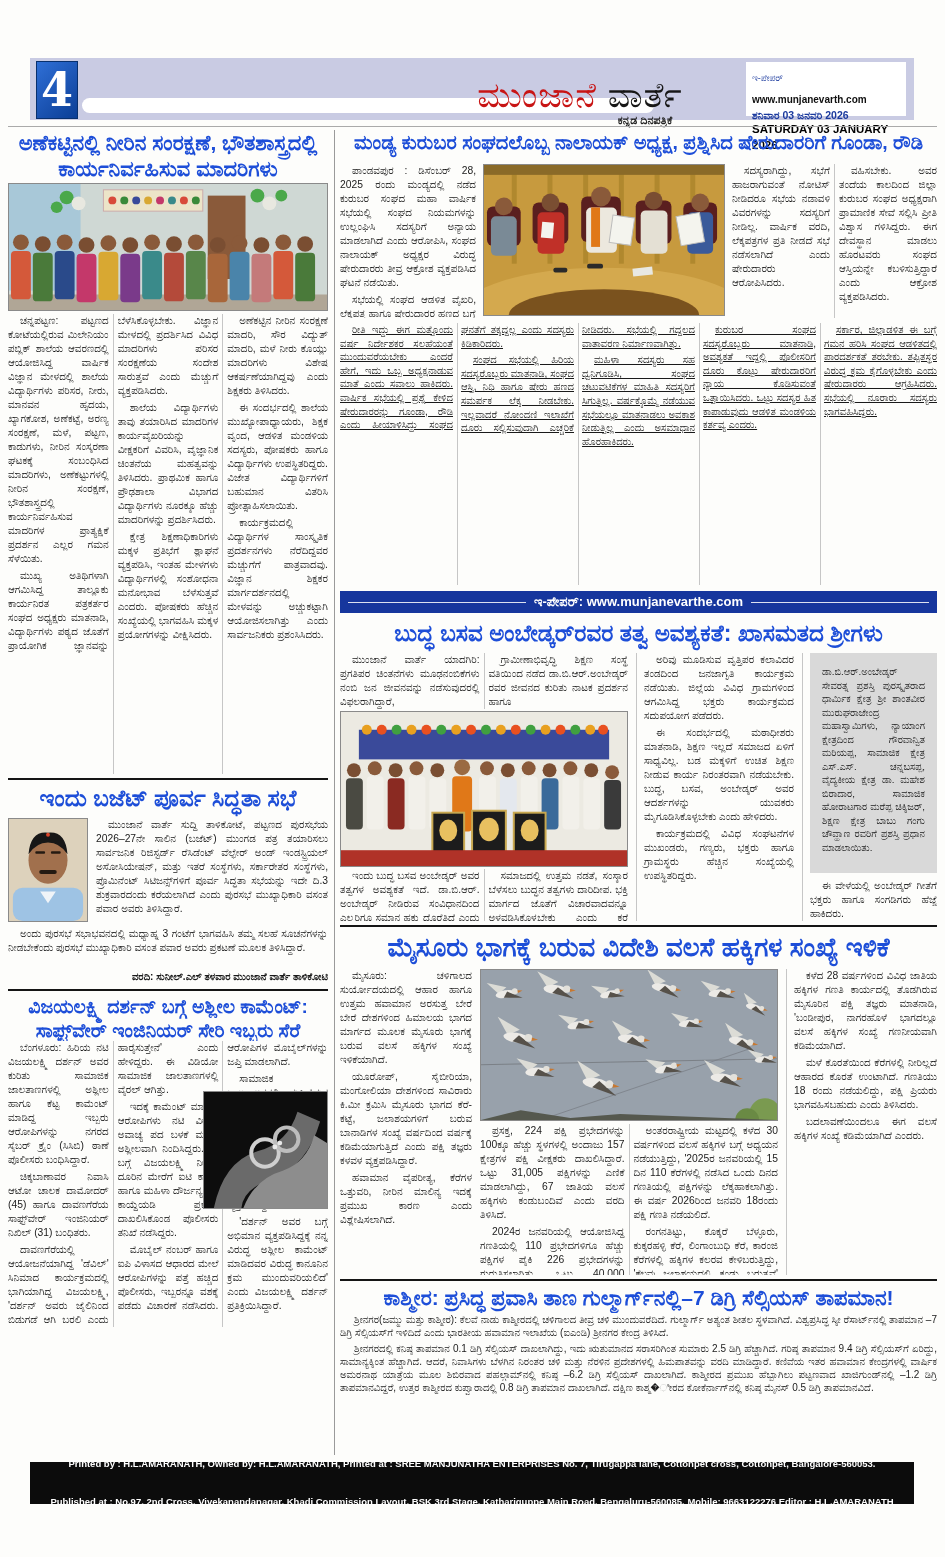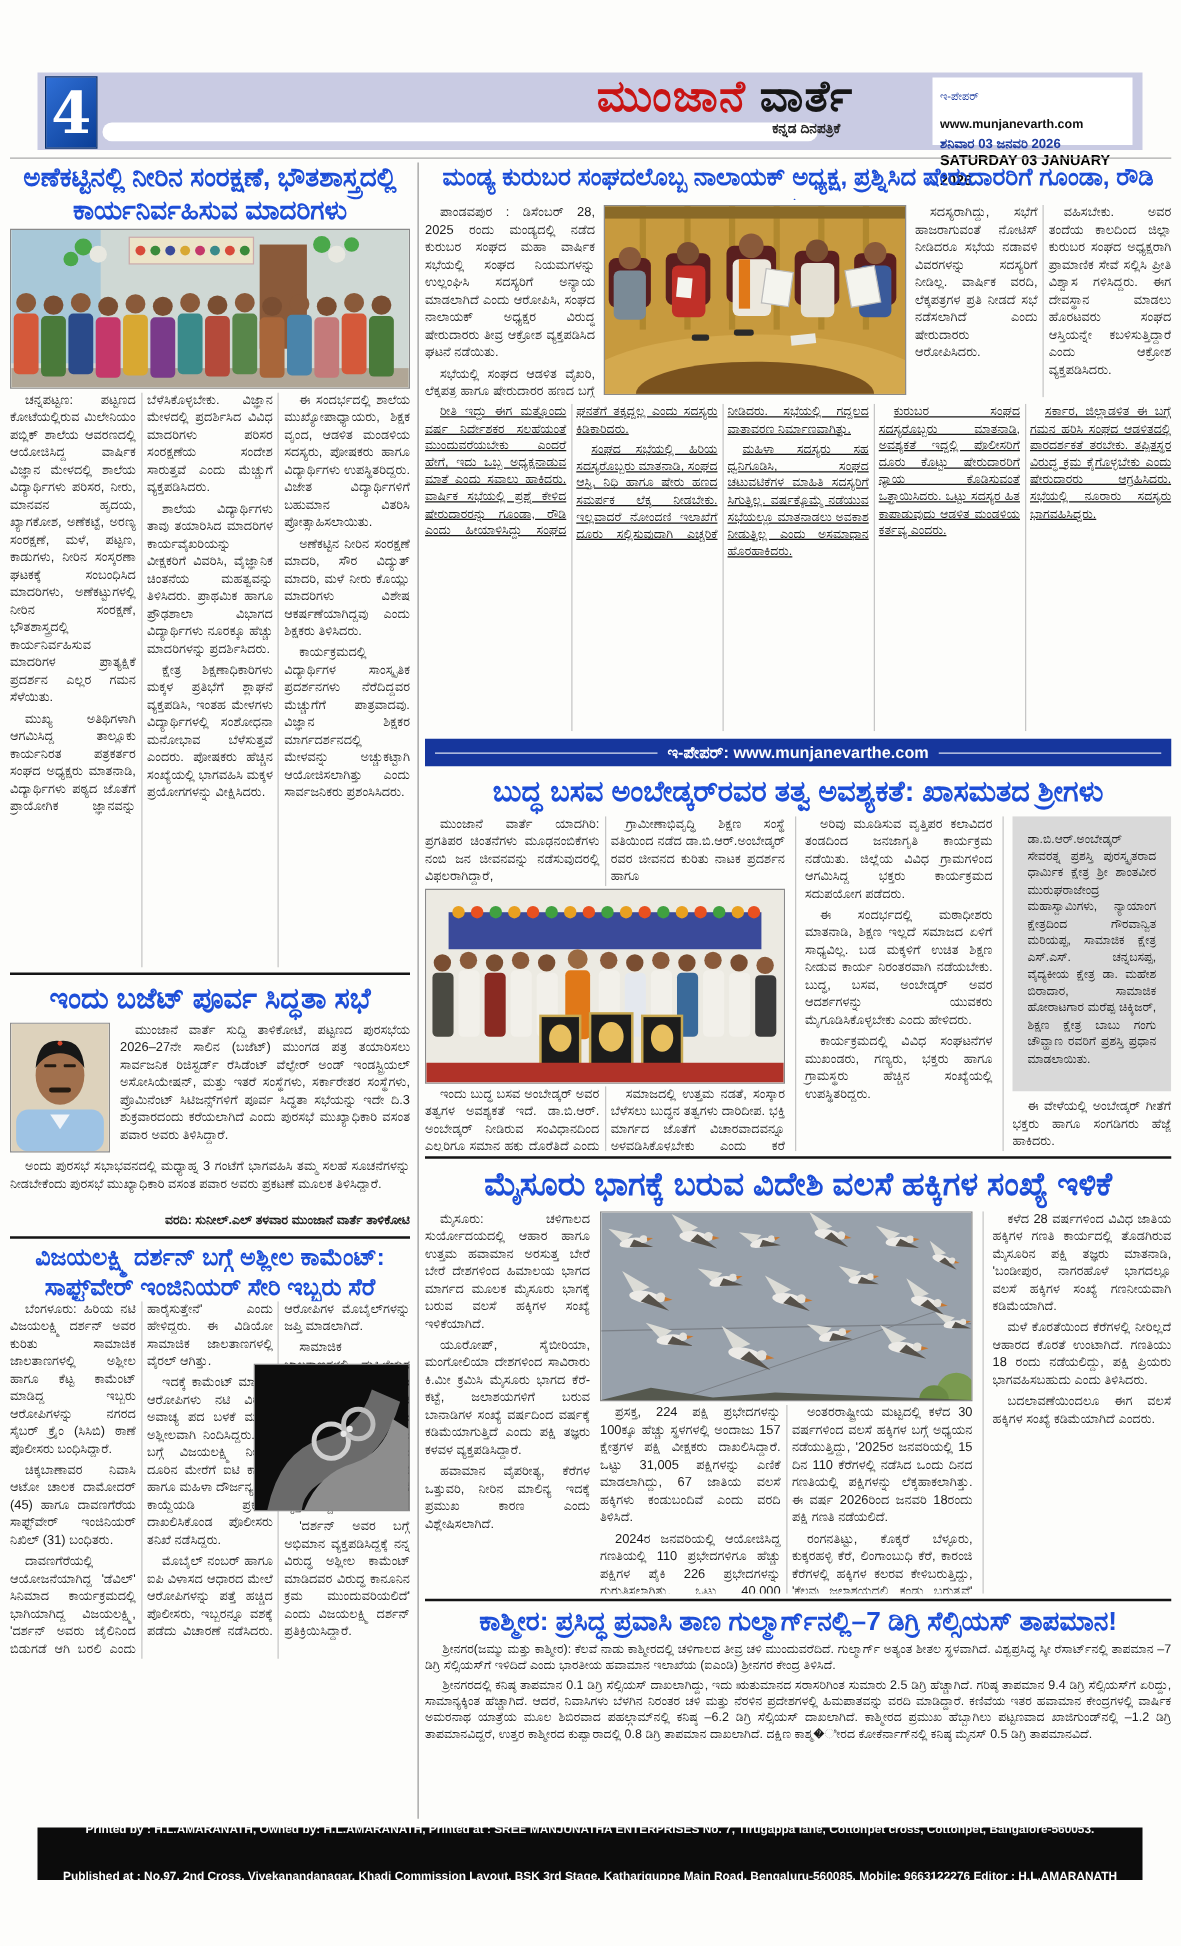--- a/index.html
+++ b/index.html
@@ -6,21 +6,21 @@
   #page{position:relative;width:945px;height:1557px;background:#fdfdfb;margin:0 auto;
         font-family:"Liberation Sans",sans-serif;color:#1a1a1a;overflow:hidden;}
   
   .header-band{position:absolute;left:30px;top:58px;width:884px;height:62px;background:#c9cbe3;}
   .pagenum{position:absolute;left:6px;top:3px;width:40px;height:56px;
            background:linear-gradient(135deg,#2f6fd6,#0b3e96);color:#fff;
            font-family:"DejaVu Serif",serif;font-size:46px;font-weight:bold;
            display:flex;align-items:center;justify-content:center;border:1px solid #08306e;}
   .white-strip{position:absolute;left:52px;top:40px;width:572px;height:15px;background:#fff;border-radius:8px;}
   .masthead{position:absolute;left:380px;top:2px;width:340px;text-align:center;line-height:1.05;}
-  .masthead-title{font-size:35px;font-weight:bold;letter-spacing:1px;}
+  .masthead-title{font-size:35px;font-weight:normal;letter-spacing:1px;margin-top:17px;}
   .mh-red{color:#c81414;}
   .mh-black{color:#161616;}
   .masthead-tagline{font-size:11px;font-weight:bold;color:#222;padding-left:130px;margin-top:1px;}
   .info-box{position:absolute;right:8px;top:4px;width:160px;height:54px;background:#fff;
             padding:3px 6px;box-sizing:border-box;line-height:1.35;}
   .ib-l1{font-size:9px;color:#1b3a9e;}
   .ib-url{font-size:10px;font-weight:bold;color:#101010;}
   .ib-l2{font-size:10.5px;font-weight:bold;color:#1b3a9e;}
   .ib-l3{font-size:11.5px;font-weight:bold;color:#000;}
   .header-rule{position:absolute;left:8px;top:126px;width:929px;height:1px;background:#aaa;}
@@ -197,22 +197,22 @@
             <rect y="17" width="20" height="50" rx="4" fill="#4a7a3a"></rect>
           </g>
       </g>
     </svg>
     <div class="artA-body body-txt cols">
 
     <p>ಚನ್ನಪಟ್ಟಣ: ಪಟ್ಟಣದ ಕೋಟೆಯಲ್ಲಿರುವ ಮಿಲೇನಿಯಂ ಪಬ್ಲಿಕ್ ಶಾಲೆಯ ಆವರಣದಲ್ಲಿ ಆಯೋಜಿಸಿದ್ದ ವಾರ್ಷಿಕ ವಿಜ್ಞಾನ ಮೇಳದಲ್ಲಿ ಶಾಲೆಯ ವಿದ್ಯಾರ್ಥಿಗಳು ಪರಿಸರ, ನೀರು, ಮಾನವನ ಹೃದಯ, ಖ್ಯಾಗಕೋಶ, ಅಣೆಕಟ್ಟೆ, ಅರಣ್ಯ ಸಂರಕ್ಷಣೆ, ಮಳೆ, ಪಟ್ಟಣ, ಕಾಡುಗಳು, ನೀರಿನ ಸಂಸ್ಕರಣಾ ಘಟಕಕ್ಕೆ ಸಂಬಂಧಿಸಿದ ಮಾದರಿಗಳು, ಅಣೆಕಟ್ಟುಗಳಲ್ಲಿ ನೀರಿನ ಸಂರಕ್ಷಣೆ, ಭೌತಶಾಸ್ತ್ರದಲ್ಲಿ ಕಾರ್ಯನಿರ್ವಹಿಸುವ ಮಾದರಿಗಳ ಪ್ರಾತ್ಯಕ್ಷಿಕೆ ಪ್ರದರ್ಶನ ಎಲ್ಲರ ಗಮನ ಸೆಳೆಯಿತು.</p>
         <p>ಮುಖ್ಯ ಅತಿಥಿಗಳಾಗಿ ಆಗಮಿಸಿದ್ದ ತಾಲ್ಲೂಕು ಕಾರ್ಯನಿರತ ಪತ್ರಕರ್ತರ ಸಂಘದ ಅಧ್ಯಕ್ಷರು ಮಾತನಾಡಿ, ವಿದ್ಯಾರ್ಥಿಗಳು ಪಠ್ಯದ ಜೊತೆಗೆ ಪ್ರಾಯೋಗಿಕ ಜ್ಞಾನವನ್ನು ಬೆಳೆಸಿಕೊಳ್ಳಬೇಕು. ವಿಜ್ಞಾನ ಮೇಳದಲ್ಲಿ ಪ್ರದರ್ಶಿಸಿದ ವಿವಿಧ ಮಾದರಿಗಳು ಪರಿಸರ ಸಂರಕ್ಷಣೆಯ ಸಂದೇಶ ಸಾರುತ್ತವೆ ಎಂದು ಮೆಚ್ಚುಗೆ ವ್ಯಕ್ತಪಡಿಸಿದರು.</p>
         <p>ಶಾಲೆಯ ವಿದ್ಯಾರ್ಥಿಗಳು ತಾವು ತಯಾರಿಸಿದ ಮಾದರಿಗಳ ಕಾರ್ಯವೈಖರಿಯನ್ನು ವೀಕ್ಷಕರಿಗೆ ವಿವರಿಸಿ, ವೈಜ್ಞಾನಿಕ ಚಿಂತನೆಯ ಮಹತ್ವವನ್ನು ತಿಳಿಸಿದರು. ಪ್ರಾಥಮಿಕ ಹಾಗೂ ಪ್ರೌಢಶಾಲಾ ವಿಭಾಗದ ವಿದ್ಯಾರ್ಥಿಗಳು ನೂರಕ್ಕೂ ಹೆಚ್ಚು ಮಾದರಿಗಳನ್ನು ಪ್ರದರ್ಶಿಸಿದರು.</p>
         <p>ಕ್ಷೇತ್ರ ಶಿಕ್ಷಣಾಧಿಕಾರಿಗಳು ಮಕ್ಕಳ ಪ್ರತಿಭೆಗೆ ಶ್ಲಾಘನೆ ವ್ಯಕ್ತಪಡಿಸಿ, ಇಂತಹ ಮೇಳಗಳು ವಿದ್ಯಾರ್ಥಿಗಳಲ್ಲಿ ಸಂಶೋಧನಾ ಮನೋಭಾವ ಬೆಳೆಸುತ್ತವೆ ಎಂದರು. ಪೋಷಕರು ಹೆಚ್ಚಿನ ಸಂಖ್ಯೆಯಲ್ಲಿ ಭಾಗವಹಿಸಿ ಮಕ್ಕಳ ಪ್ರಯೋಗಗಳನ್ನು ವೀಕ್ಷಿಸಿದರು.</p>
+        <p>ಅಣೆಕಟ್ಟಿನ ನೀರಿನ ಸಂರಕ್ಷಣೆ ಮಾದರಿ, ಸೌರ ವಿದ್ಯುತ್ ಮಾದರಿ, ಮಳೆ ನೀರು ಕೊಯ್ಲು ಮಾದರಿಗಳು ವಿಶೇಷ ಆಕರ್ಷಣೆಯಾಗಿದ್ದವು ಎಂದು ಶಿಕ್ಷಕರು ತಿಳಿಸಿದರು.</p>
         <p>ಈ ಸಂದರ್ಭದಲ್ಲಿ ಶಾಲೆಯ ಮುಖ್ಯೋಪಾಧ್ಯಾಯರು, ಶಿಕ್ಷಕ ವೃಂದ, ಆಡಳಿತ ಮಂಡಳಿಯ ಸದಸ್ಯರು, ಪೋಷಕರು ಹಾಗೂ ವಿದ್ಯಾರ್ಥಿಗಳು ಉಪಸ್ಥಿತರಿದ್ದರು. ವಿಜೇತ ವಿದ್ಯಾರ್ಥಿಗಳಿಗೆ ಬಹುಮಾನ ವಿತರಿಸಿ ಪ್ರೋತ್ಸಾಹಿಸಲಾಯಿತು.</p>
-        <p>ಅಣೆಕಟ್ಟಿನ ನೀರಿನ ಸಂರಕ್ಷಣೆ ಮಾದರಿ, ಸೌರ ವಿದ್ಯುತ್ ಮಾದರಿ, ಮಳೆ ನೀರು ಕೊಯ್ಲು ಮಾದರಿಗಳು ವಿಶೇಷ ಆಕರ್ಷಣೆಯಾಗಿದ್ದವು ಎಂದು ಶಿಕ್ಷಕರು ತಿಳಿಸಿದರು.</p>
         <p>ಕಾರ್ಯಕ್ರಮದಲ್ಲಿ ವಿದ್ಯಾರ್ಥಿಗಳ ಸಾಂಸ್ಕೃತಿಕ ಪ್ರದರ್ಶನಗಳು ನೆರೆದಿದ್ದವರ ಮೆಚ್ಚುಗೆಗೆ ಪಾತ್ರವಾದವು. ವಿಜ್ಞಾನ ಶಿಕ್ಷಕರ ಮಾರ್ಗದರ್ಶನದಲ್ಲಿ ಮೇಳವನ್ನು ಅಚ್ಚುಕಟ್ಟಾಗಿ ಆಯೋಜಿಸಲಾಗಿತ್ತು ಎಂದು ಸಾರ್ವಜನಿಕರು ಪ್ರಶಂಸಿಸಿದರು.</p>
       </div>
 
     <hr class="rule">
 
     <div class="headline artB-headline">ಇಂದು ಬಜೆಟ್ ಪೂರ್ವ ಸಿದ್ಧತಾ ಸಭೆ</div>
     <div class="artB-row">
       <svg class="artB-photo photo-frame" viewBox="0 0 80 104" preserveAspectRatio="none">
         <rect width="80" height="104" fill="#ddd2bc"></rect>
         <rect x="4" y="70" width="72" height="34" rx="10" fill="#9ec3e4"></rect>

